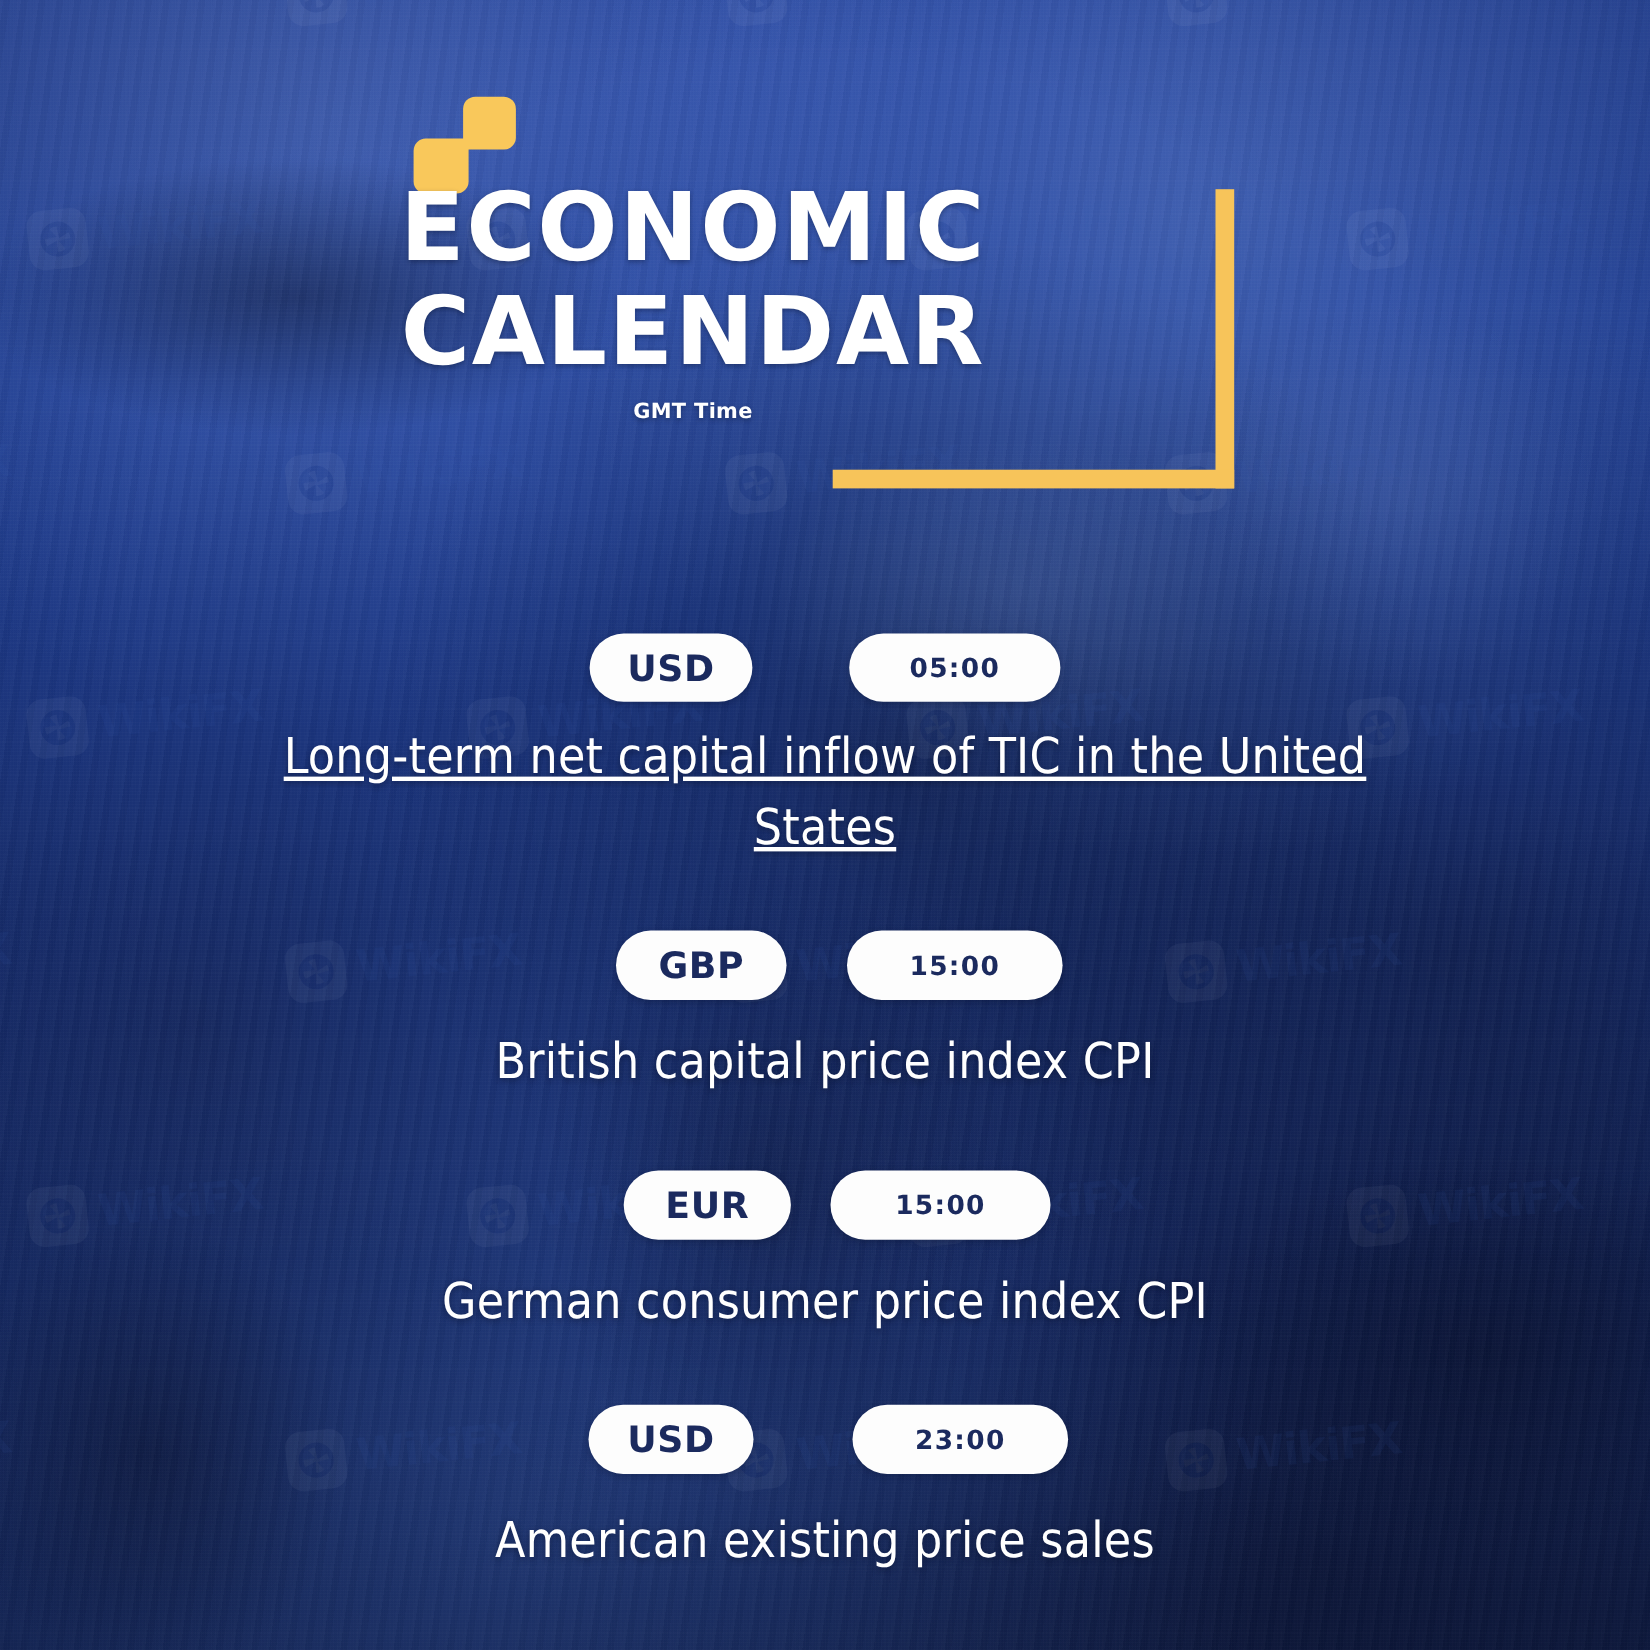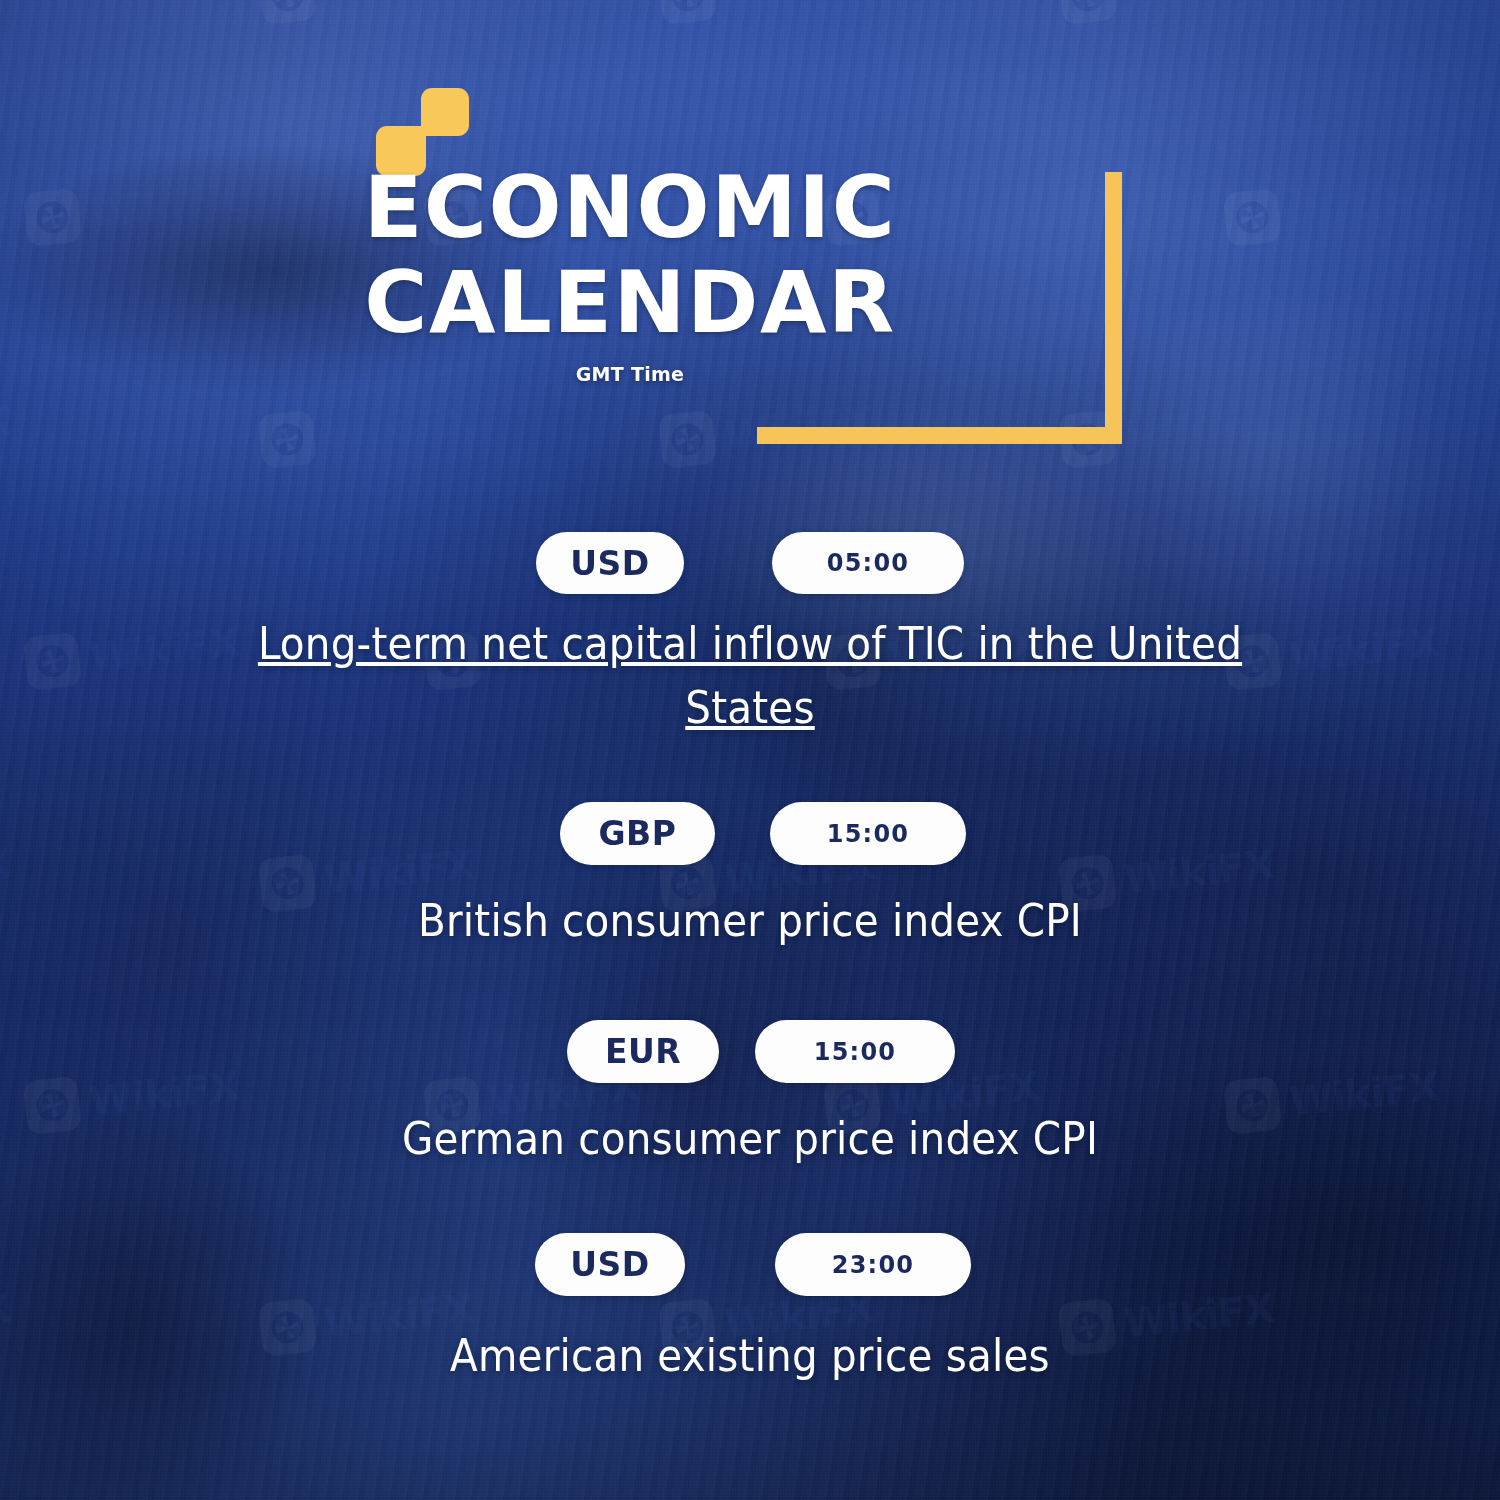--- a/index.html
+++ b/index.html
@@ -136,21 +136,21 @@
     margin-top: 14px;
     font-family: "DejaVu Sans", "Liberation Sans", sans-serif;
     font-weight: bold;
     font-size: 19px;
     letter-spacing: .3px;
     color: #ffffff;
     text-shadow: 0 2px 5px rgba(6,14,38,0.4);
   }
 
   
-  .events { position: absolute; left: 0; top: 532px; width: 1500px; }
+  .events { position: absolute; left: 0; top: 576px; width: 1500px; }
 
   .event { position: relative; width: 1500px; }
   .event-pills {
     display: flex;
     justify-content: center;
     align-items: center;
   }
   .pill {
     background: #fdfdfd;
     color: #1b2a5e;
@@ -543,21 +543,21 @@
         <div class="pill time">05:00</div>
       </div>
       <div class="event-title">Long-term net capital inflow of TIC in the United States</div>
     </div>
 
     <div class="event r1">
       <div class="event-pills">
         <div class="pill currency">GBP</div>
         <div class="pill time">15:00</div>
       </div>
-      <div class="event-title">British consumer price index CPI</div>
+      <div class="event-title">British capital price index CPI</div>
     </div>
 
     <div class="event r2">
       <div class="event-pills">
         <div class="pill currency">EUR</div>
         <div class="pill time">15:00</div>
       </div>
       <div class="event-title">German consumer price index CPI</div>
     </div>
 

